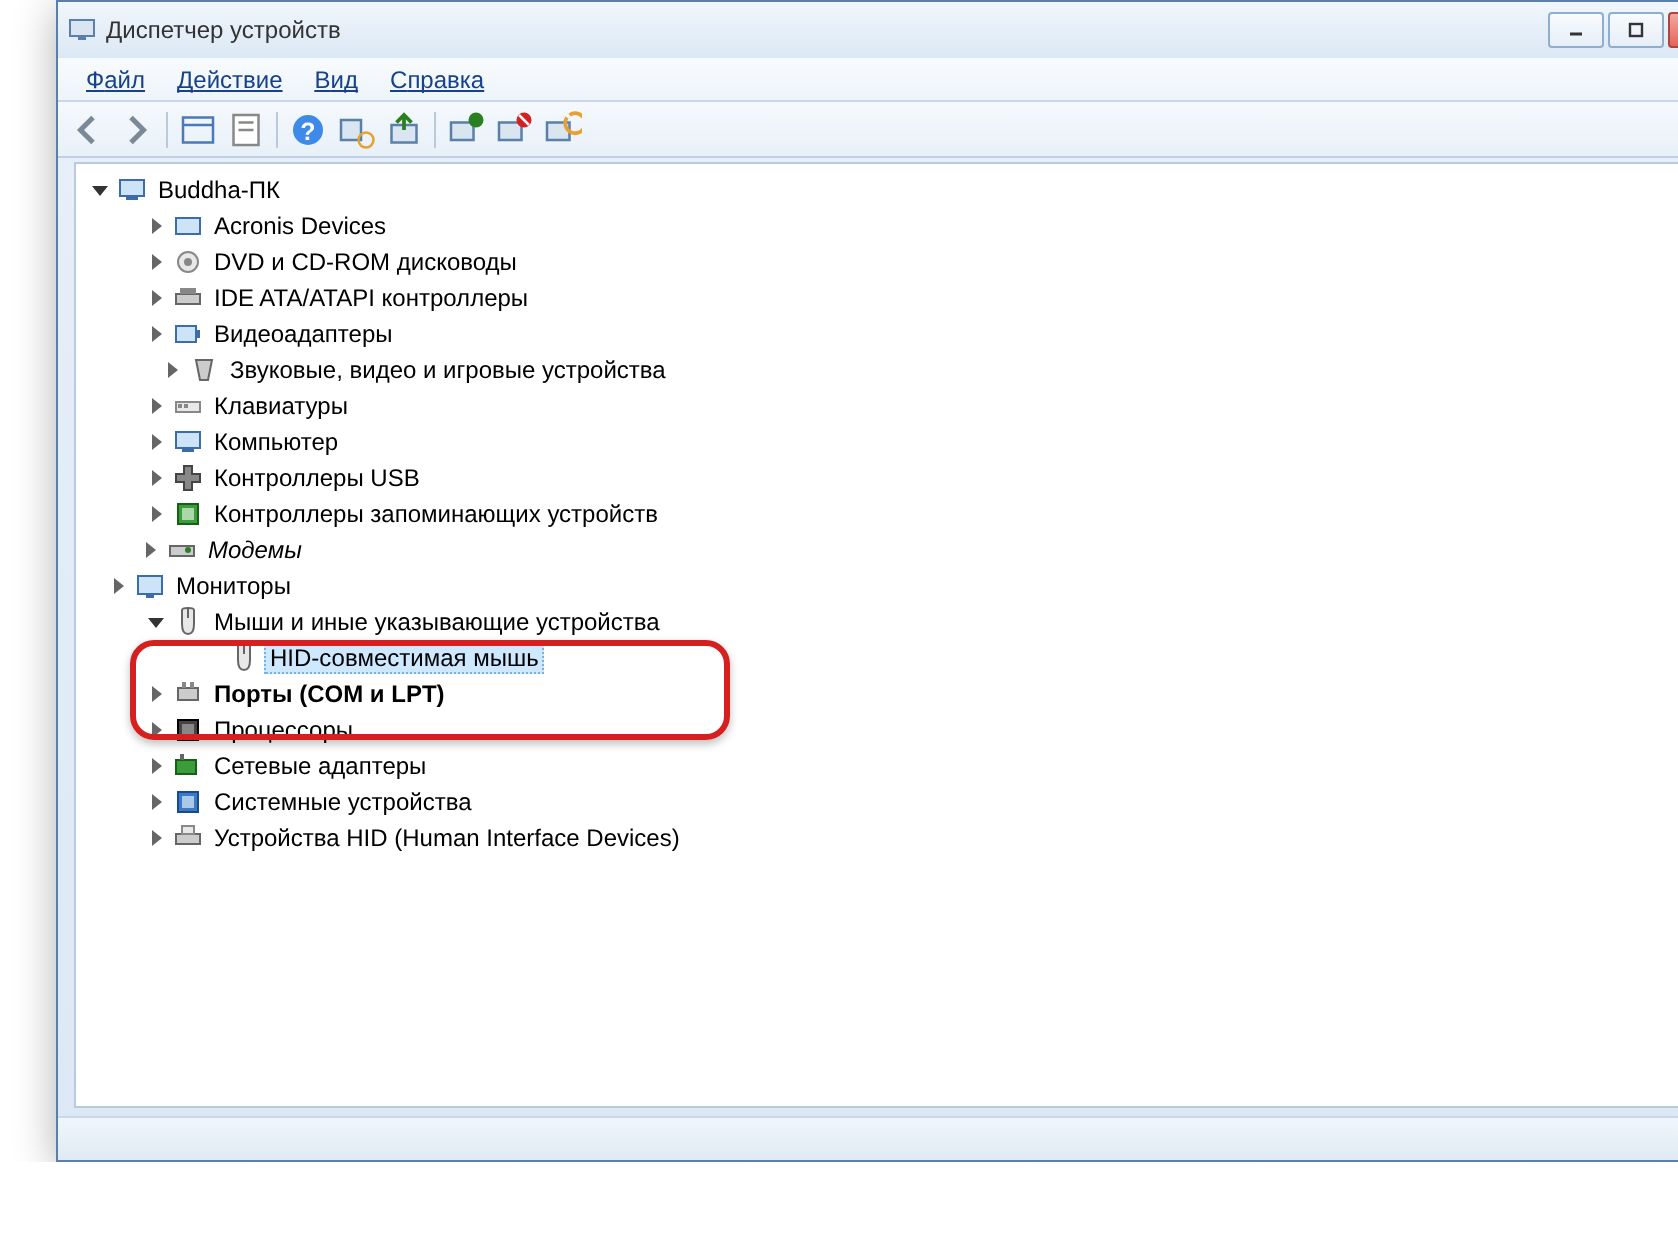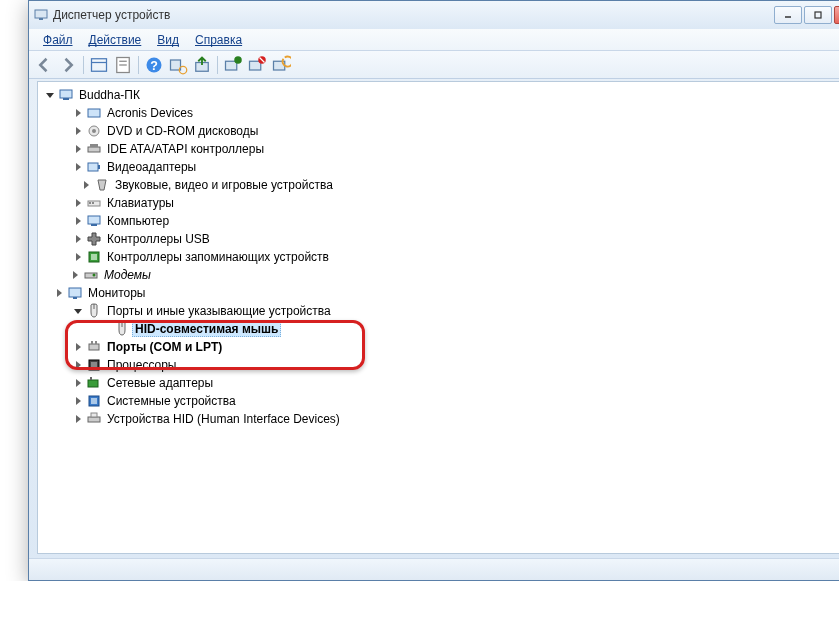--- a/index.html
+++ b/index.html
@@ -20,21 +20,21 @@
 .tool-sep { width: 1px; height: 18px; background: #b8cadc; margin: 0 2px; }
 .content-area { position: absolute; top: 80px; bottom: 26px; left: 8px; right: 8px; background: #fff; border: 1px solid #b8cadc; overflow: auto; }
 .tree { padding: 4px 0; }
 .tree-node { display: flex; align-items: center; height: 18px; white-space: nowrap; cursor: default; }
 .expander { width: 12px; height: 12px; display: inline-flex; align-items: center; justify-content: center; cursor: pointer; }
 .expander::before { content: ""; width: 0; height: 0; }
 .expander.collapsed::before { border-top: 4px solid transparent; border-bottom: 4px solid transparent; border-left: 5px solid #666; }
 .expander.expanded::before { border-left: 4px solid transparent; border-right: 4px solid transparent; border-top: 5px solid #333; }
 .node-icon { width: 16px; height: 16px; margin: 0 2px; display: inline-flex; align-items: center; justify-content: center; }
 .node-label { padding: 1px 3px; }
-.node-label.selected { background: #cde8ff; border: 1px dotted #7ab0dd; padding: 0 2px; font-weight: bold; }
+.node-label.selected { background: #cde8ff; border: 1px dotted #7ab0dd; padding: 0 2px; }
 .highlight-box { position: absolute; border: 3px solid #d62020; border-radius: 12px; pointer-events: none; box-shadow: 0 2px 4px rgba(0,0,0,0.25); }
 .statusbar { position: absolute; bottom: 0; left: 0; right: 0; height: 22px; background: linear-gradient(to bottom, #f0f6fc, #e0eaf4); border-top: 1px solid #c9d7e8; }
 .scroll-track { position:absolute; right:1px; top:1px; bottom:1px; width:17px; background:#f0f0f0; border-left:1px solid #ddd;}
 .indent { display:inline-block; }
 </style>
 </head>
 <body>
 
 <div class="window">
 
@@ -266,21 +266,21 @@
         </div>
 
       <div class="tree-node" style="padding-left:34px">
         <span class="expander expanded"></span>
         <span class="node-icon">
             <svg viewBox="0 0 16 16">
               <path d="M5 2 Q5 1 8 1 Q11 1 11 2 L11 9 Q11 14 8 14 Q5 14 5 9 Z" fill="#e8e8e8" stroke="#666"></path>
               <line x1="8" y1="1" x2="8" y2="6" stroke="#666"></line>
             </svg>
           </span>
-        <span class="node-label">Порты и иные указывающие устройства</span>
+        <span class="node-label">Мыши и иные указывающие устройства</span>
       </div>
 
       <div class="tree-node" style="padding-left:62px">
         <span class="indent" style="width:12px"></span>
         <span class="node-icon">
             <svg viewBox="0 0 16 16">
               <path d="M5 2 Q5 1 8 1 Q11 1 11 2 L11 9 Q11 14 8 14 Q5 14 5 9 Z" fill="#e8e8e8" stroke="#666"></path>
               <line x1="8" y1="1" x2="8" y2="6" stroke="#666"></line>
             </svg>
           </span>

